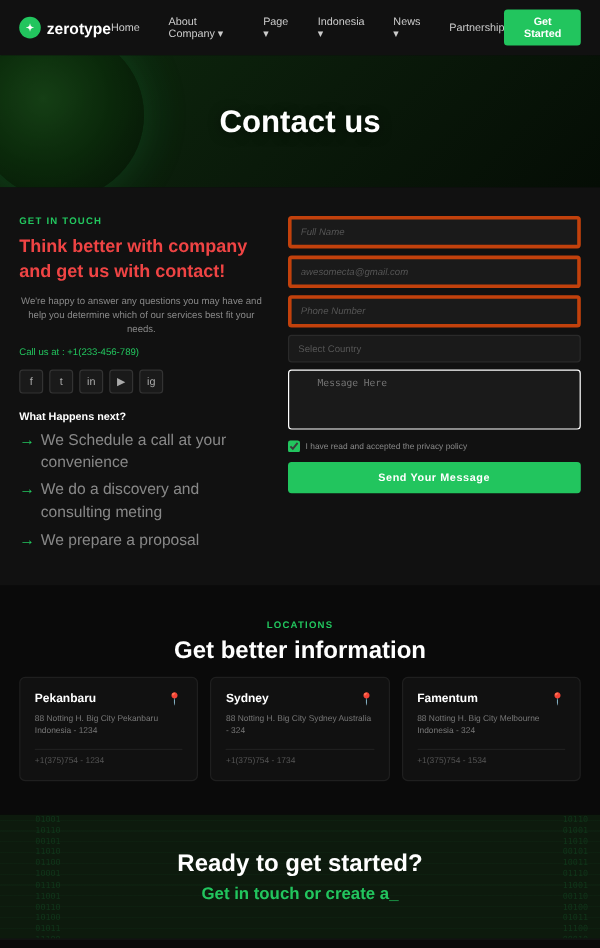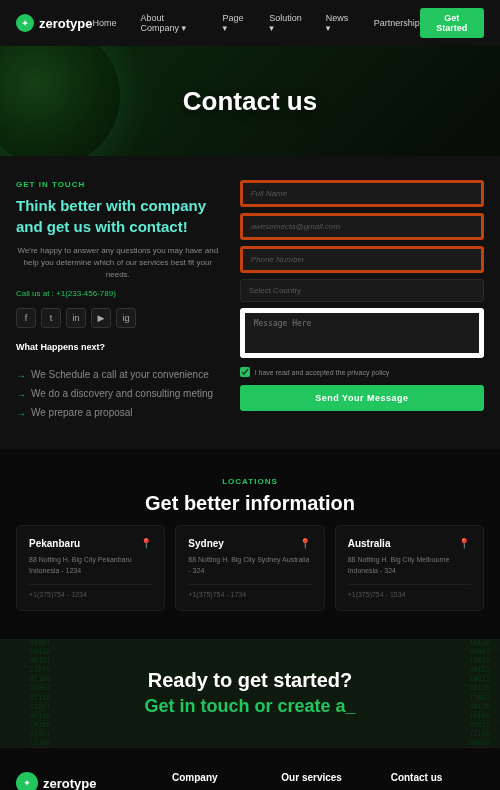--- a/index.html
+++ b/index.html
@@ -107,21 +107,21 @@
       color: #22c55e;
       font-size: 8px;
       font-weight: bold;
       letter-spacing: 1px;
       margin-bottom: 6px;
       text-transform: uppercase;
     }
     .contact-heading {
       font-size: 15px;
       font-weight: bold;
-      color: #5eead4;
+      color: #ef4444;
       line-height: 1.4;
       margin-bottom: 8px;
     }
     .contact-desc {
       font-size: 8px;
       color: #888;
       line-height: 1.5;
       margin-bottom: 8px;
       text-align: center;
     }
@@ -149,27 +149,27 @@
       color: #aaa;
       cursor: pointer;
     }
     .what-happens {
       margin-top: 10px;
     }
     .what-happens-title {
       font-size: 9px;
       font-weight: bold;
       color: #fff;
-      margin-bottom: 16px;
+      margin-bottom: 6px;
     }
     .what-happens-item {
       display: flex;
       align-items: flex-start;
       gap: 5px;
-      font-size: 10px;
+      font-size: 13px;
       color: #888;
       margin-bottom: 5px;
       line-height: 1.4;
     }
     .what-happens-item::before {
       content: '→';
       color: #22c55e;
       flex-shrink: 0;
     }
 
@@ -199,23 +199,23 @@
       border-radius: 3px;
       padding: 6px 8px;
       color: #555;
       font-size: 8px;
       outline: none;
       appearance: none;
     }
     .form-textarea {
       width: 100%;
       background: #1a1a1a;
-      border: 5px solid #ffffff;
+      border: 1px solid #ffffff;
       border-radius: 3px;
-      padding: 6px 9px;
+      padding: 6px 24px;
       color: #fff;
       font-size: 8px;
       outline: none;
       resize: none;
       height: 50px;
     }
     .form-checkbox-row {
       display: flex;
       align-items: center;
       gap: 5px;
@@ -357,21 +357,21 @@
     }
     .cta-title {
       font-size: 20px;
       font-weight: bold;
       color: #fff;
       margin-bottom: 4px;
       position: relative;
       z-index: 2;
     }
     .cta-subtitle {
-      font-size: 18px;
+      font-size: 14px;
       color: #22c55e;
       font-weight: bold;
       position: relative;
       z-index: 2;
     }
 
     
     .footer {
       background: #0a0a0a;
       border-top: 1px solid #1a1a1a;
@@ -417,21 +417,21 @@
 
 <nav class="navbar">
   <div class="logo">
     <div class="logo-icon">✦</div>
     <span>zerotype</span>
   </div>
   <div class="nav-links">
     <span>Home</span>
     <span>About Company ▾</span>
     <span>Page ▾</span>
-    <span>Solution ▾</span>
+    <span>Indonesia ▾</span>
     <span>News ▾</span>
     <span>Partnership</span>
   </div>
   <button class="nav-btn">Get Started</button>
 </nav>
 
 <section class="hero">
   <div class="hero-globe"></div>
   <h1 class="hero-title">Contact us</h1>
 </section>
@@ -509,21 +509,21 @@
       <div class="location-card-header">
         <span class="location-name">Sydney</span>
         <span class="location-pin">📍</span>
       </div>
       <div class="location-address">88 Notting H. Big City Sydney
 Australia - 324</div>
       <div class="location-phone">+1(375)754 - 1734</div>
     </div>
     <div class="location-card">
       <div class="location-card-header">
-        <span class="location-name">Australia</span>
+        <span class="location-name">Famentum</span>
         <span class="location-pin">📍</span>
       </div>
       <div class="location-address">88 Notting H. Big City Melbourne
 Indonesia - 324</div>
       <div class="location-phone">+1(375)754 - 1534</div>
     </div>
   </div>
 </section>
 
 <section class="cta-section">

